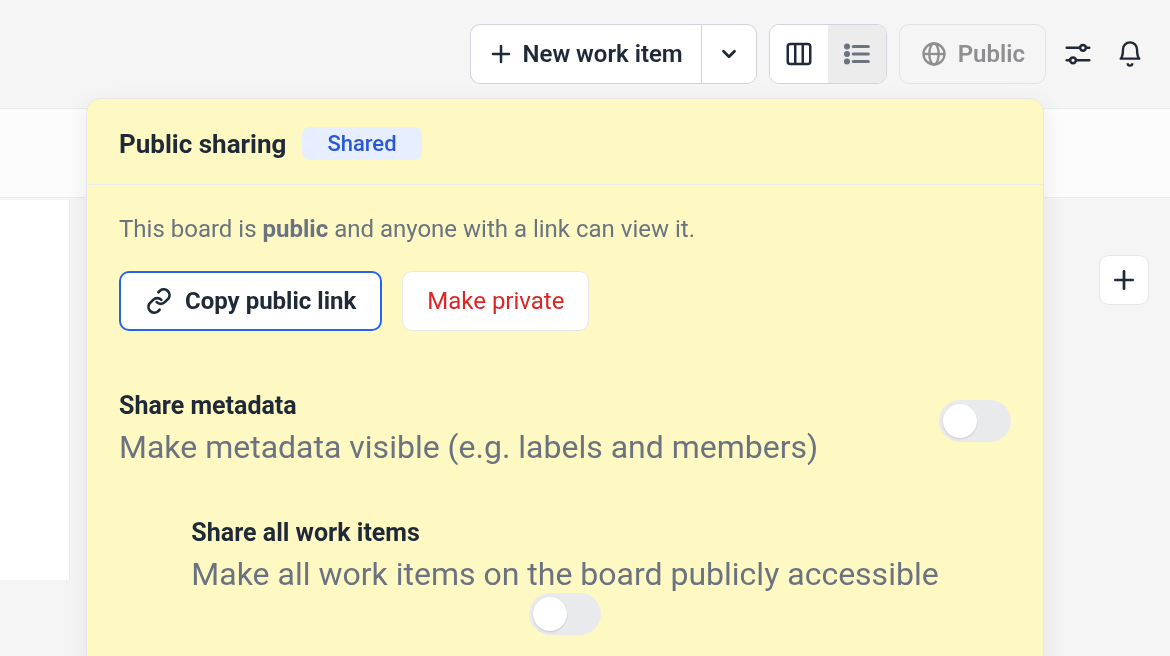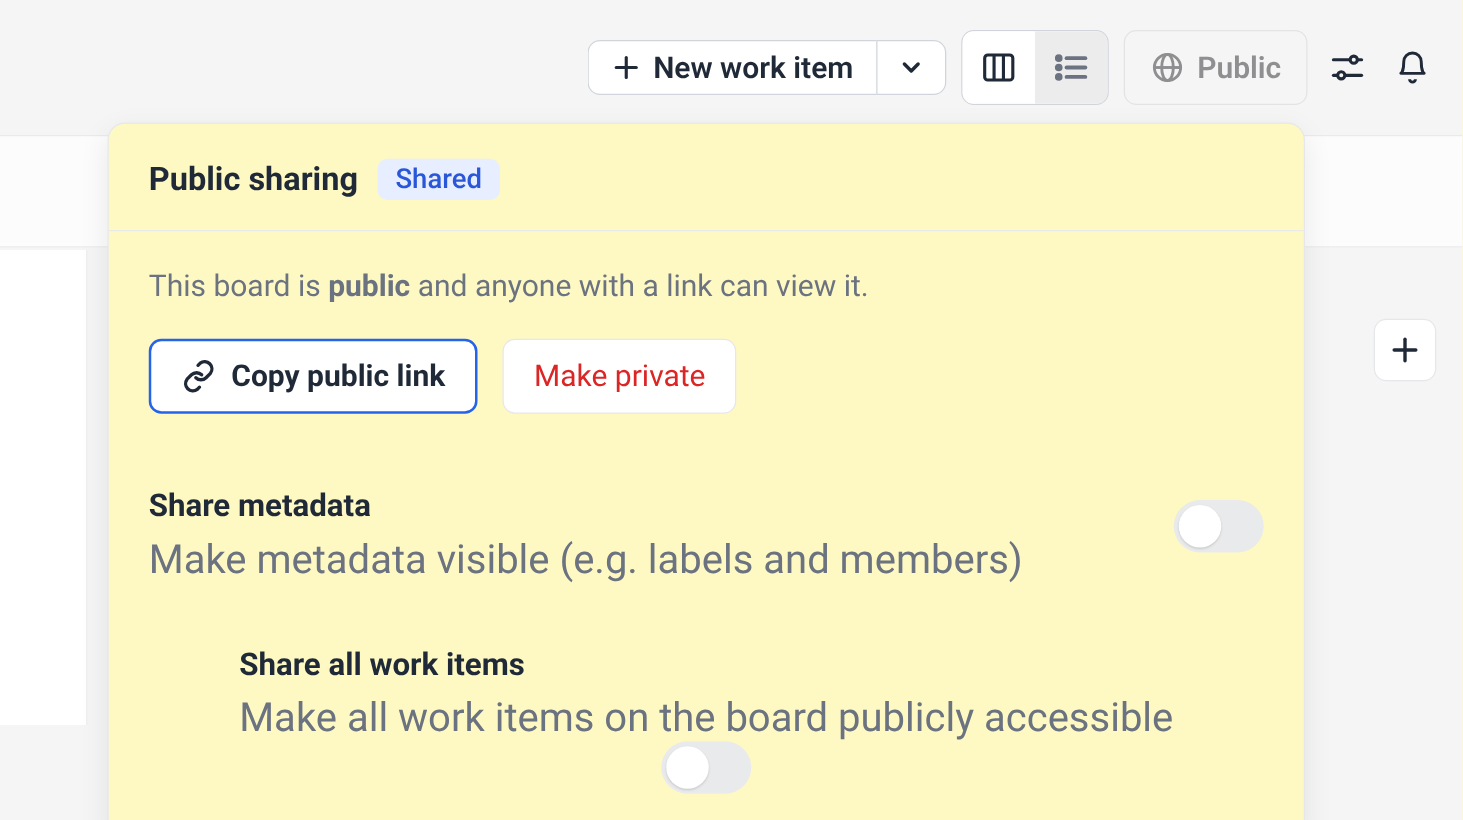--- a/index.html
+++ b/index.html
@@ -31,21 +31,21 @@
       align-items: center;
       gap: 10px;
       background: #fff;
       border: 1px solid #d1d5db;
       border-radius: 10px;
       padding: 12px 18px;
       font-size: 24px;
       font-weight: 600;
       color: #1f2937;
       cursor: pointer;
-      height: 44px;
+      height: 60px;
     }
 
     .btn-group {
       display: flex;
     }
 
     .btn-group .btn:first-child {
       border-top-right-radius: 0;
       border-bottom-right-radius: 0;
       border-right: none;
@@ -133,21 +133,21 @@
       color: #1f2937;
     }
 
     .badge {
       display: inline-flex;
       align-items: center;
       background: #e6eeff;
       color: #2957d8;
       font-size: 22px;
       font-weight: 500;
-      padding: 4px 14px;
+      padding: 4px 25px;
       border-radius: 8px;
     }
 
     .popover-body {
       padding: 30px 32px 36px 32px;
     }
 
     .status-text {
       font-size: 24px;
       color: #6b7280;

